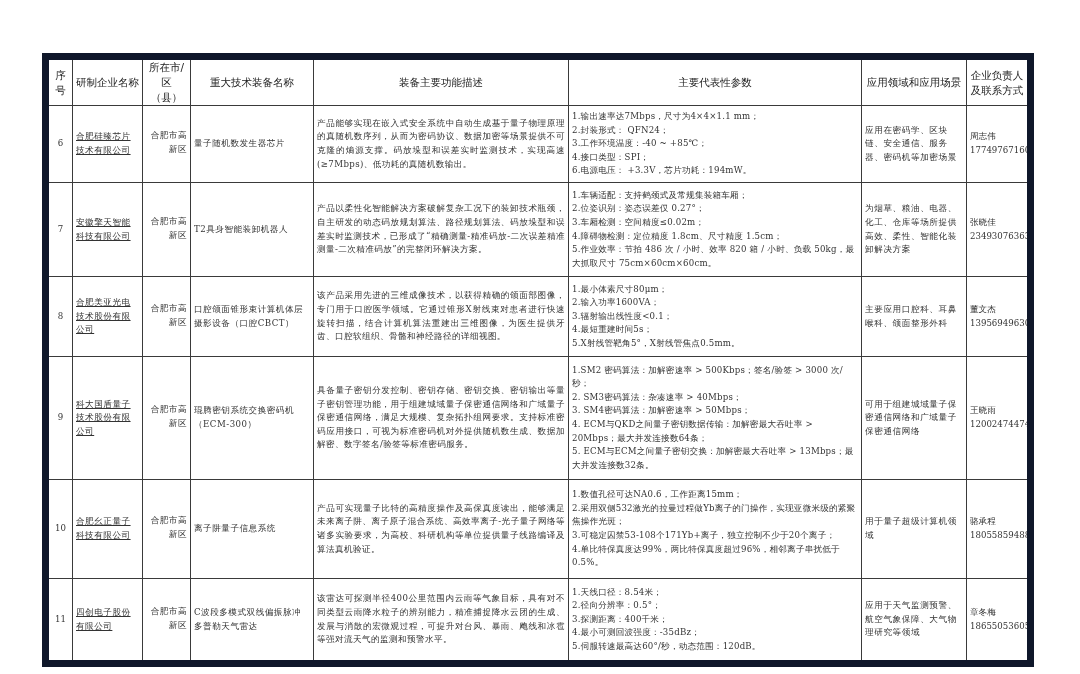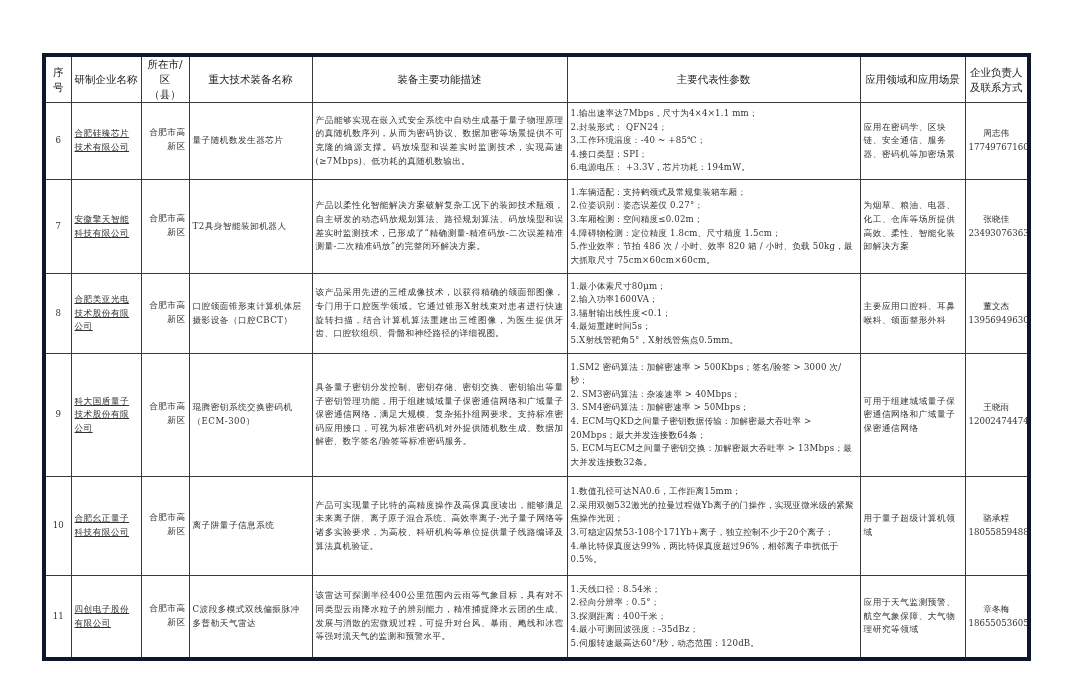--- a/index.html
+++ b/index.html
@@ -18,21 +18,21 @@
     .page {
       position: absolute;
       left: 42px;
       top: 53px;
       width: 985px;
     }
     table.grid {
       border-collapse: collapse;
       table-layout: fixed;
       width: 985px;
-      border: 4px solid #0f172a;
+      border: 7px solid #0f172a;
     }
     table.grid th, table.grid td {
       border: 1.4px solid #3a3a3a;
       padding: 0 3px;
       vertical-align: middle;
       overflow: hidden;
     }
     table.grid th {
       font-family: "DejaVu Sans", "Liberation Sans", sans-serif;
       font-weight: normal;
@@ -48,21 +48,21 @@
       color: #333;
     }
     td.c-no { text-align: center; font-size: 8px; }
     td.c-company { font-size: 9.6px; line-height: 15px; letter-spacing: 0.5px; text-decoration: underline; }
     td.c-loc { text-align: right; font-size: 9.6px; line-height: 15px; letter-spacing: 0.5px; font-family: Liberation Mono, monospace; }
     td.c-equip { font-size: 9.6px; line-height: 15px; letter-spacing: 0.5px; }
     td.c-desc { text-align: justify; letter-spacing: 0.4px; }
     td.c-params { letter-spacing: 0.2px; margin-left: 13px; }
     td.c-params div { white-space: normal; }
     td.c-app { letter-spacing: 0.6px; }
-    td.c-contact { text-align: center; font-size: 9.4px; line-height: 14px; }
+    td.c-contact { font-size: 9.4px; line-height: 14px; }
     tr.r6 td { height: 76px; }
     tr.r7 td { height: 93px; }
     tr.r8 td { height: 79px; }
     tr.r9 td { height: 122px; }
     tr.r10 td { height: 98px; }
     tr.r11 td { height: 81px; }
   </style>
 </head>
 <body>
 

